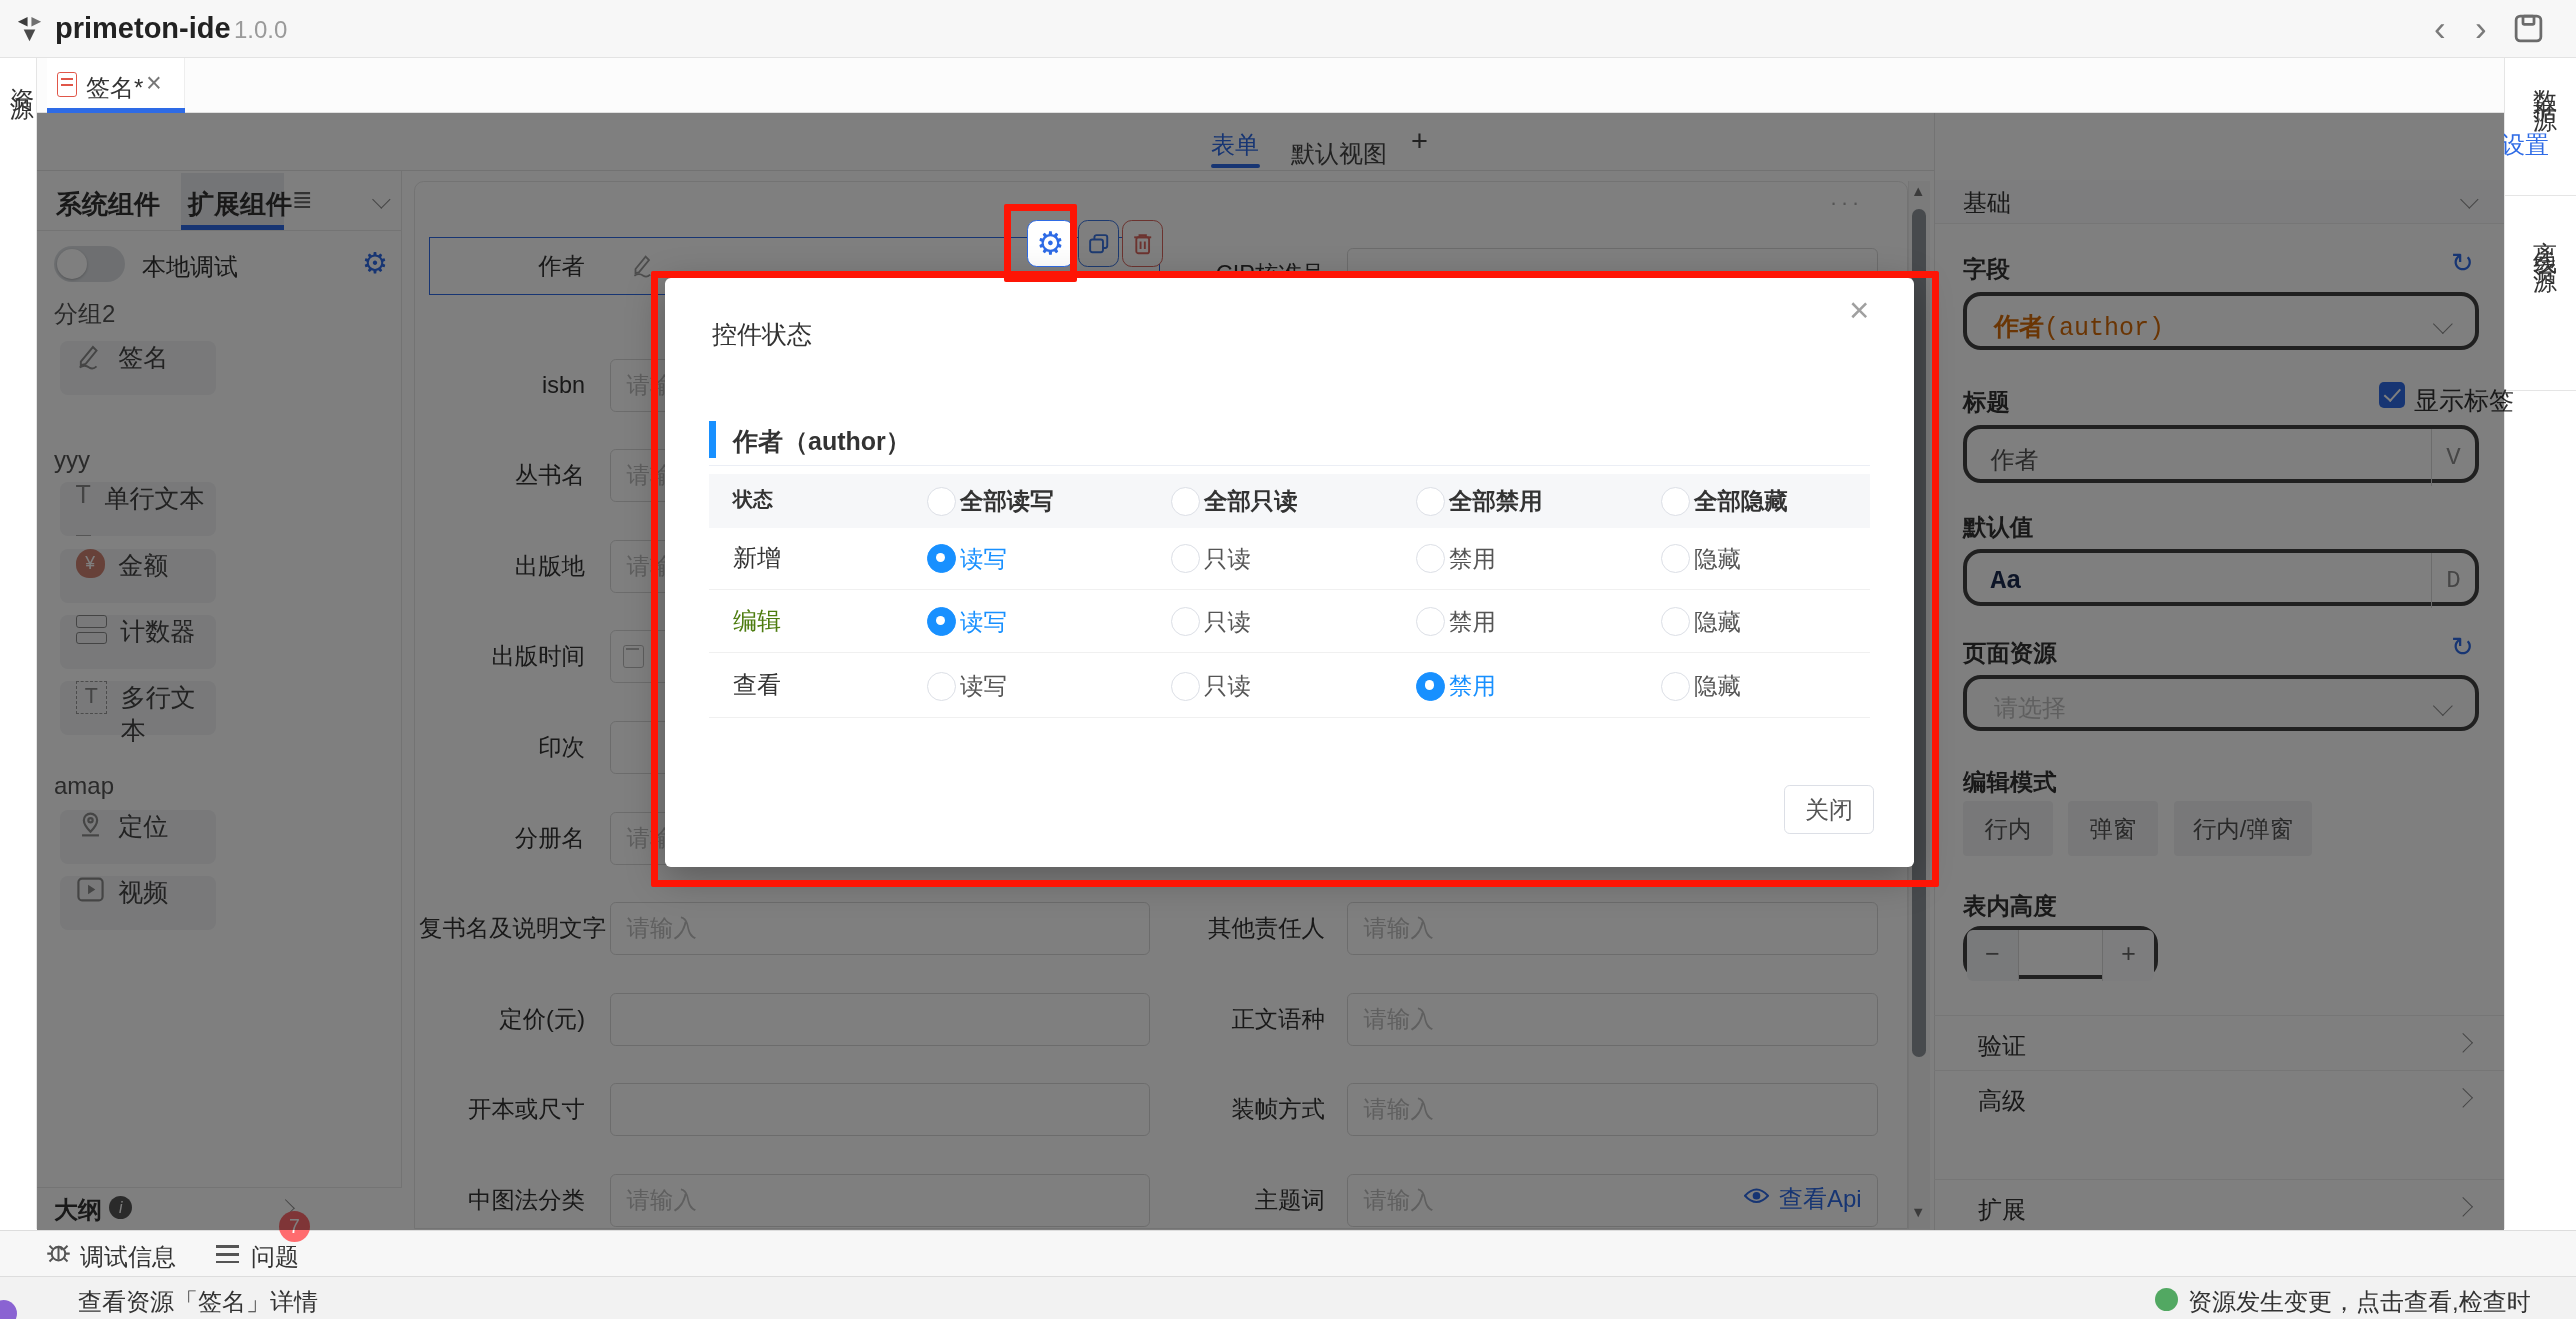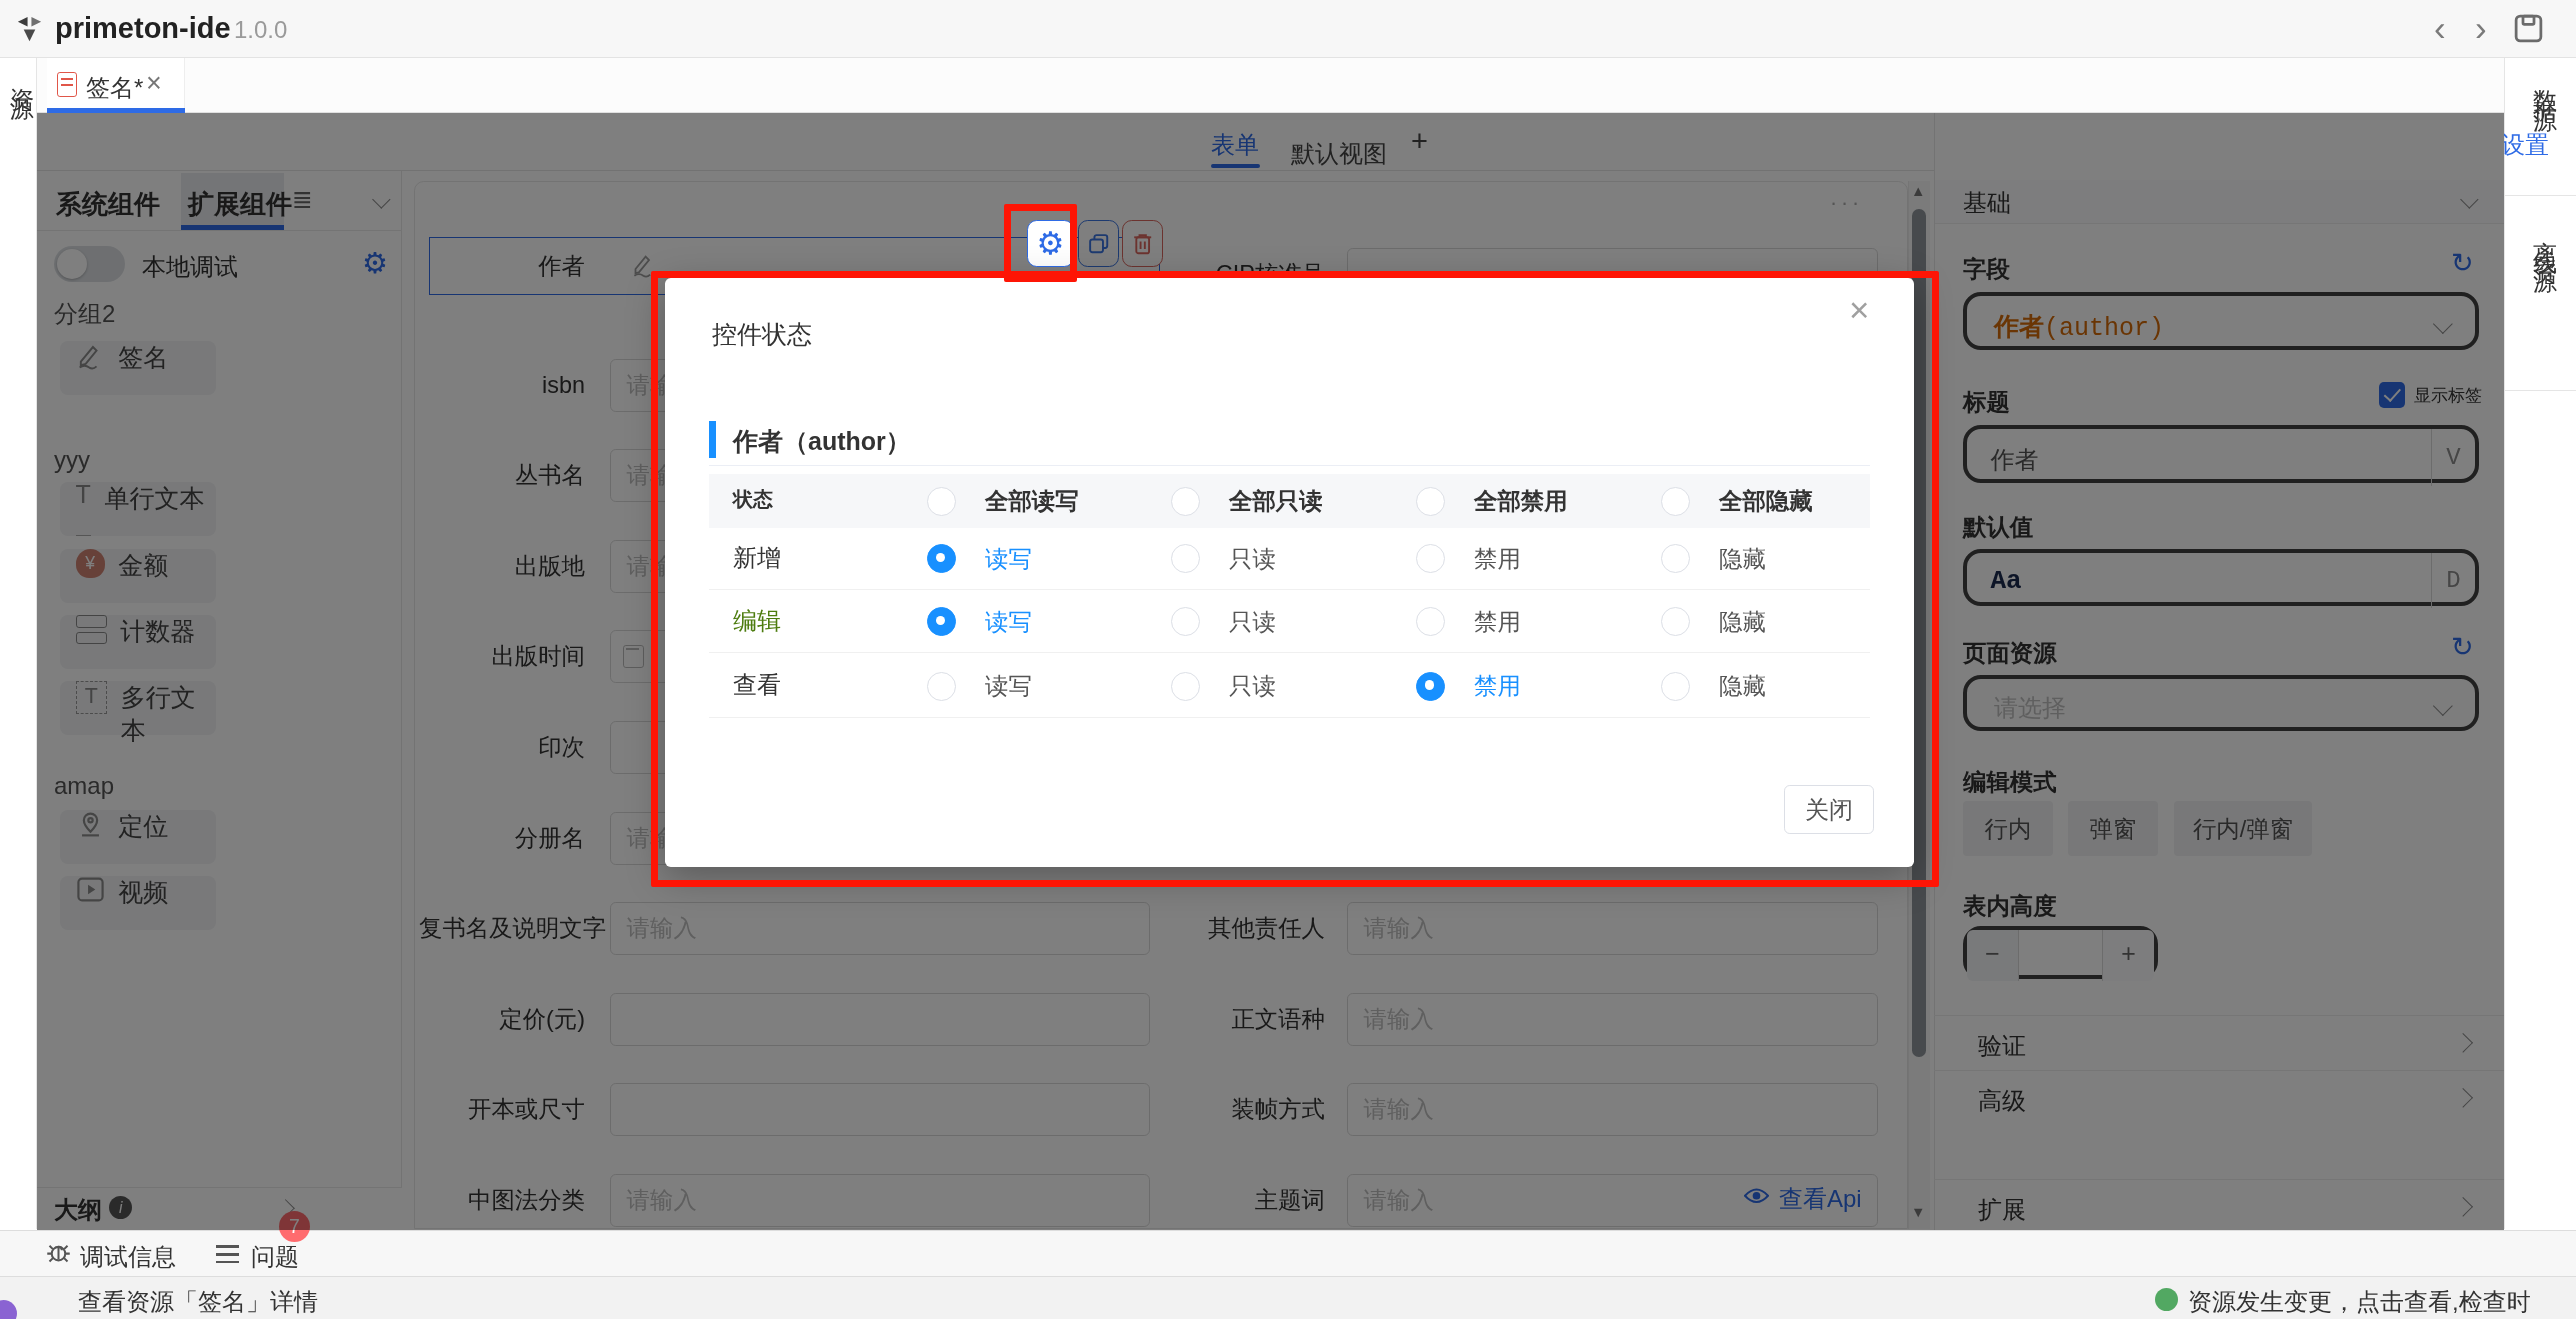--- a/index.html
+++ b/index.html
@@ -25,21 +25,21 @@
   .ph{color:#bfbfbf;}
   
   .toggle{width:71px;height:36px;border-radius:18.5px;background:#dcdfe3;}
   .toggle::after{content:'';position:absolute;left:2.9px;top:2.9px;width:30px;height:30px;border-radius:50%;background:#fff;box-shadow:0 1px 2.9px rgba(0,0,0,.25);}
   
   .card{width:156px;height:54px;background:#f2f3f5;border-radius:7.8px;display:flex;gap:13.6px;padding-left:15.6px;font-size:25px;color:#444;}
   
   .chev{display:inline-block;width:12.7px;height:12.7px;border-right:1.9px solid #8a8a8a;border-bottom:1.9px solid #8a8a8a;transform:rotate(45deg);}
   .chev.r{transform:rotate(-45deg);}
   
-  .opt{display:flex;align-items:center;gap:29px;}
+  .opt{display:flex;align-items:center;gap:4px;}
   .radio{position:relative;width:27px;height:27px;border:1.9px solid #dcdfe6;border-radius:50%;background:#fff;flex:0 0 auto;}
   .opt.checked .radio{border-color:#1890ff;background:#1890ff;}
   .opt.checked .radio::after{content:'';position:absolute;left:7.8px;top:7.8px;width:9.7px;height:9.7px;border-radius:50%;background:#fff;}
   .opt .olabel{font-size:23.4px;color:#555;}
   .opt.checked .olabel{color:#1890ff;}
   
   .cbx{width:26px;height:26px;background:#2e6be6;border-radius:4.9px;position:relative;}
   .cbx::after{content:'';position:absolute;left:8.8px;top:2.9px;width:6.8px;height:13.6px;border:solid #fff;border-width:0 2.9px 2.9px 0;transform:rotate(42deg);}
   
   .overlay{left:37px;top:113px;width:2467px;height:1117px;background:rgba(0,0,0,0.5);z-index:10;}
@@ -267,21 +267,21 @@
 
   <span class="abs rlabel" style="left:1963px;top:253px;">字段</span>
   <span class="abs blue" style="left:2451px;top:247px;font-size:27px;">↻</span>
   <div class="abs rinput" style="left:1963px;top:292px;width:516px;height:58px;">
     <span style="position:absolute;left:27px;top:13.6px;font-size:25px;color:#d46b08;"><span class="b">作者</span><span>(author)</span></span>
     <span class="chev" style="position:absolute;right:25px;top:21.4px;"></span>
   </div>
 
   <span class="abs rlabel" style="left:1963px;top:386px;">标题</span>
   <div class="abs cbx" style="left:2379px;top:382px;"></div>
-  <span class="abs" style="left:2414px;top:384px;font-size:17px;color:#333;">显示标签</span>
+  <span class="abs" style="left:2414px;top:384px;font-size:25px;color:#333;">显示标签</span>
   <div class="abs rinput" style="left:1963px;top:425px;width:516px;height:58px;">
     <span style="position:absolute;left:23.4px;top:14.6px;font-size:24px;color:#555;">作者</span>
     <span style="position:absolute;right:0;top:0;width:43px;height:57px;border-left:1px solid #d9d9d9;text-align:center;line-height:57px;font-size:24px;color:#8c8c8c;">V</span>
   </div>
 
   <span class="abs rlabel" style="left:1963px;top:511px;">默认值</span>
   <div class="abs rinput" style="left:1963px;top:549px;width:516px;height:57px;">
     <span class="b" style="position:absolute;left:23.4px;top:12.7px;font-size:26px;color:#1b2a4e;">Aa</span>
     <span style="position:absolute;right:0;top:0;width:43px;height:55px;border-left:1px solid #d9d9d9;text-align:center;line-height:55px;font-size:24px;color:#8c8c8c;">D</span>
   </div>

